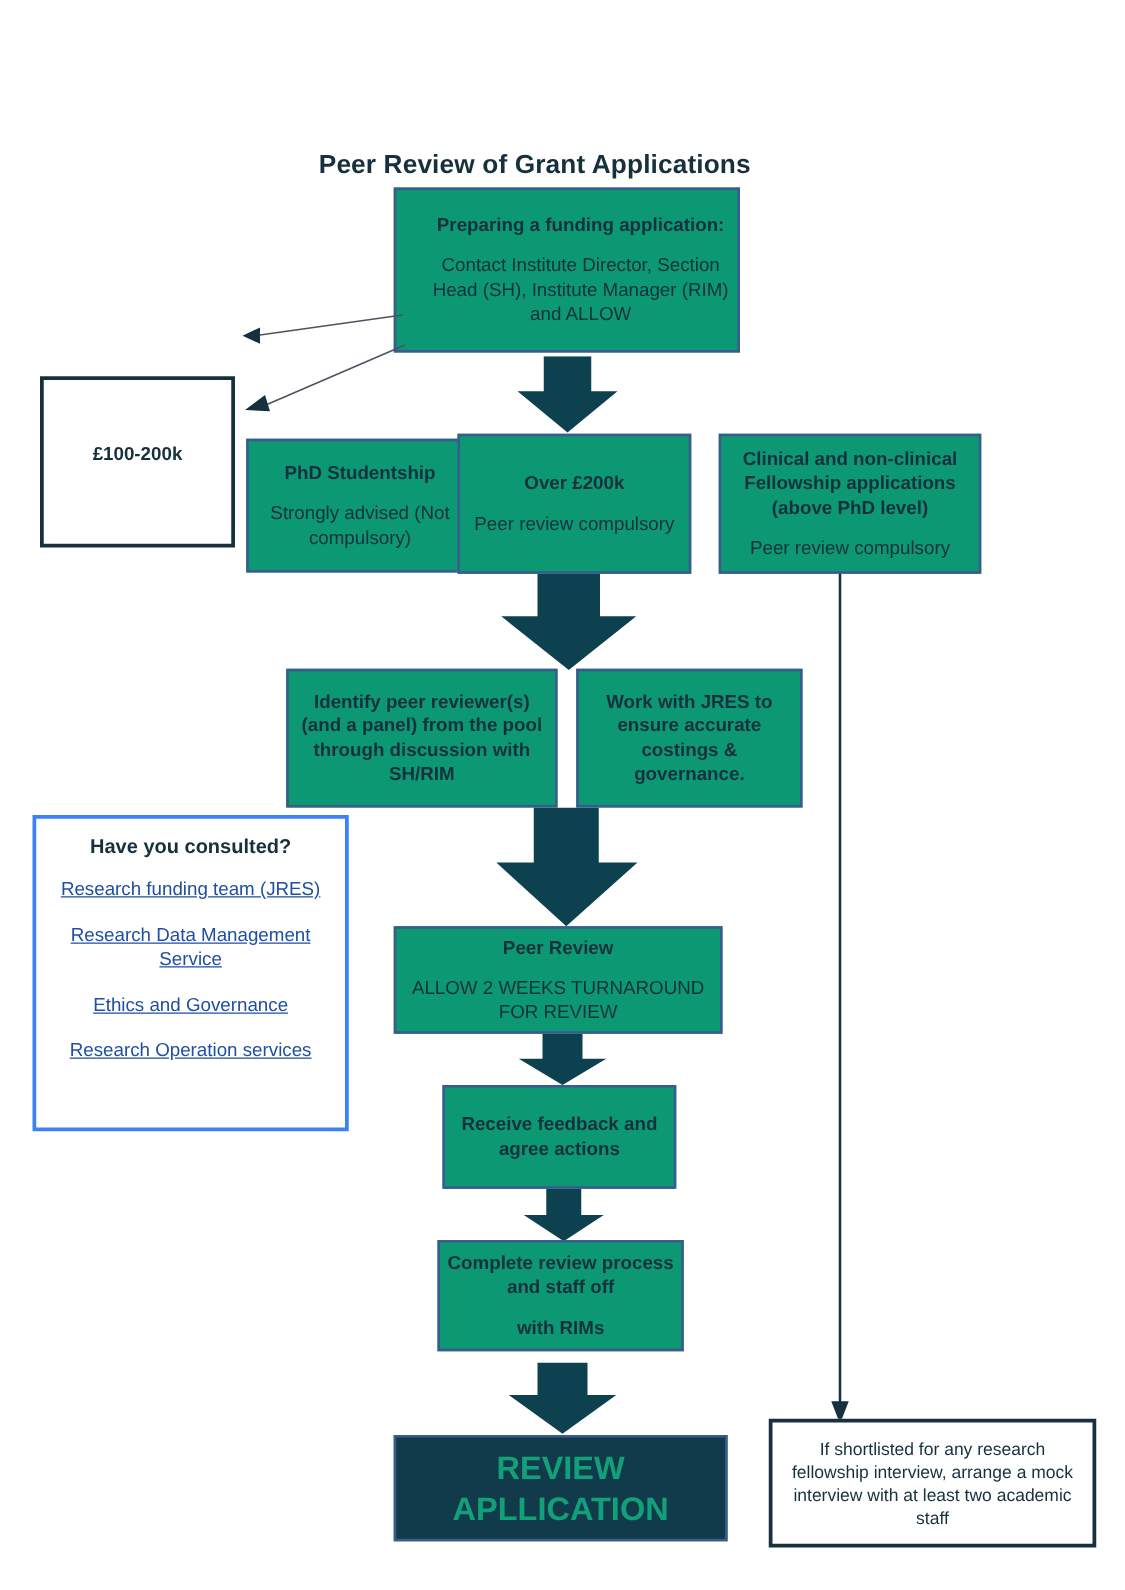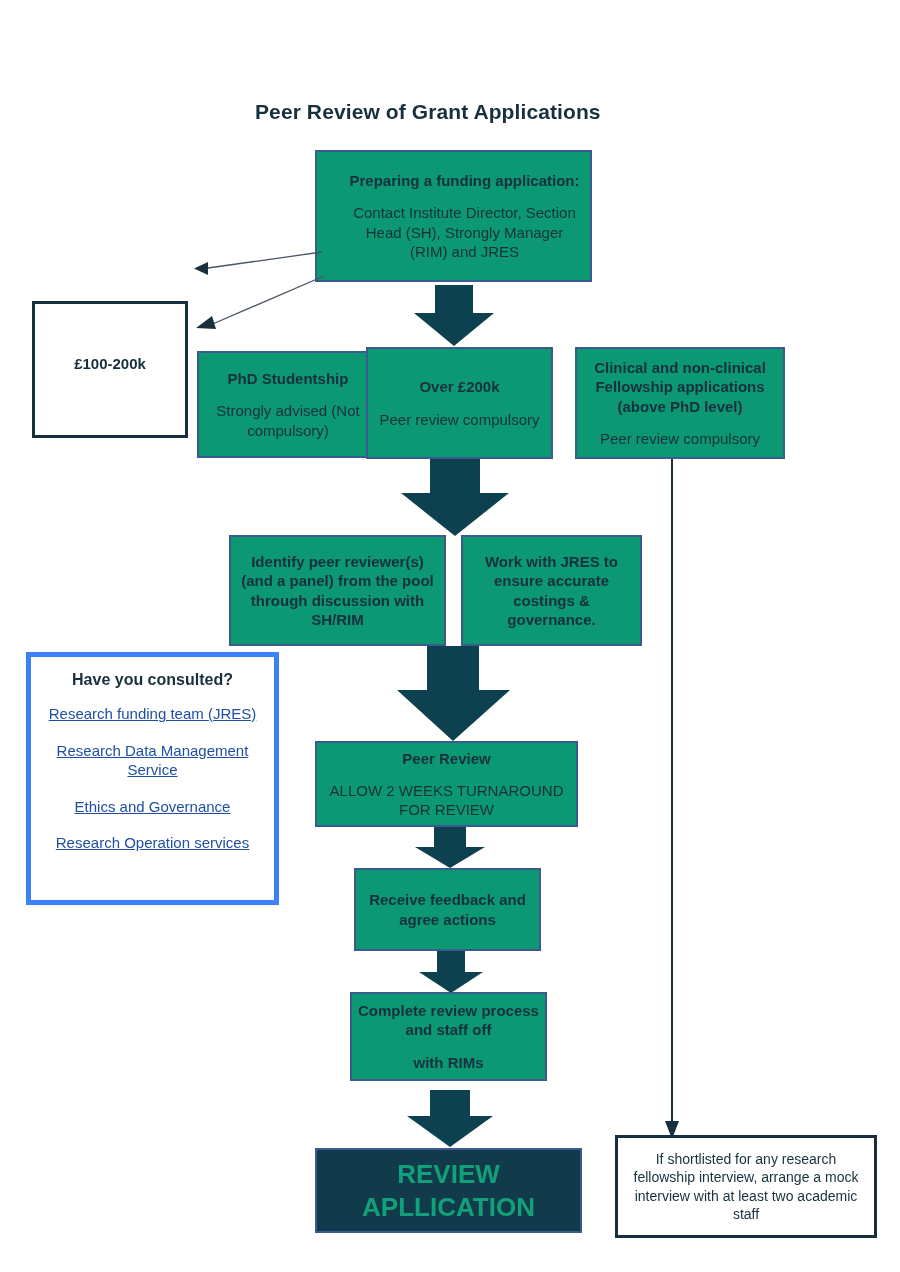--- a/index.html
+++ b/index.html
@@ -65,21 +65,21 @@
     color: #16313d;
     padding: 6px 8px;
   }
   .wbox .hd { font-weight: bold; font-size: 15px; line-height: 1.3; }
   .wbox .bd { font-size: 14px; line-height: 1.32; }
   .wbox .gap { height: 11px; }
 
   
   .cbox {
     background: #ffffff;
-    border: 5px solid #3b82f6;
+    border: 3px solid #3b82f6;
     display: flex;
     flex-direction: column;
     align-items: center;
     text-align: center;
     padding: 14px 10px 10px 10px;
   }
   .cbox .hd {
     font-weight: bold;
     font-size: 16px;
     color: #16313d;
@@ -115,26 +115,26 @@
   .blockarrow { display: block; }
 
   
   .thinline { overflow: visible; }
 </style>
 </head>
 <body>
 
 <div id="canvas">
 
-  <div class="abs title" style="left:255px; top:100px;">Peer Review of Grant Applications</div>
+  <div class="abs title" style="left:255px; top:120px;">Peer Review of Grant Applications</div>
 
   <div class="abs gbox" style="left:315px; top:150px; width:277px; height:132px;padding-left:28px;">
     <div class="hd">Preparing a funding application:</div>
     <div class="gap"></div>
-    <div class="bd">Contact Institute Director, Section Head (SH), Strongly Manager (RIM) and JRES</div>
+    <div class="bd">Contact Institute Director, Section Head (SH), Institute Manager (RIM) and ALLOW</div>
   </div>
 
   <svg class="abs thinline" style="left:190px; top:248px;" width="135" height="30">
     <line x1="132" y1="4" x2="18" y2="20" stroke="#4a5560" stroke-width="1.3"></line>
     <polygon points="18,14 4,20.5 18,27" fill="#16313d"></polygon>
   </svg>
   <svg class="abs thinline" style="left:188px; top:272px;" width="140" height="62">
     <line x1="136" y1="4" x2="20" y2="54" stroke="#4a5560" stroke-width="1.3"></line>
     <polygon points="24,44 8,56 28,57" fill="#16313d"></polygon>
   </svg>

